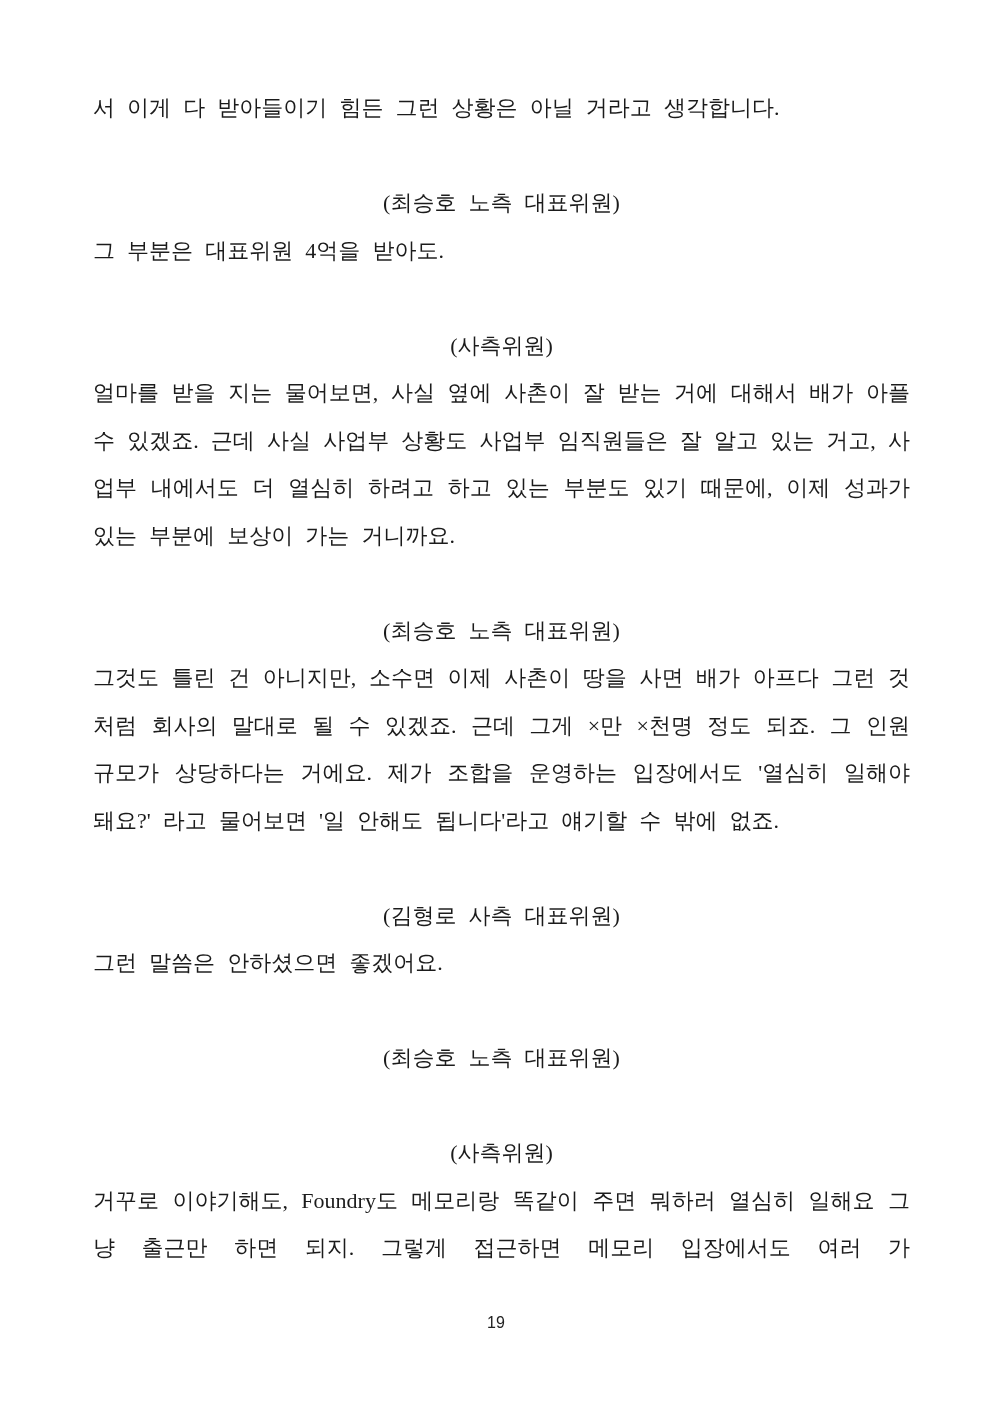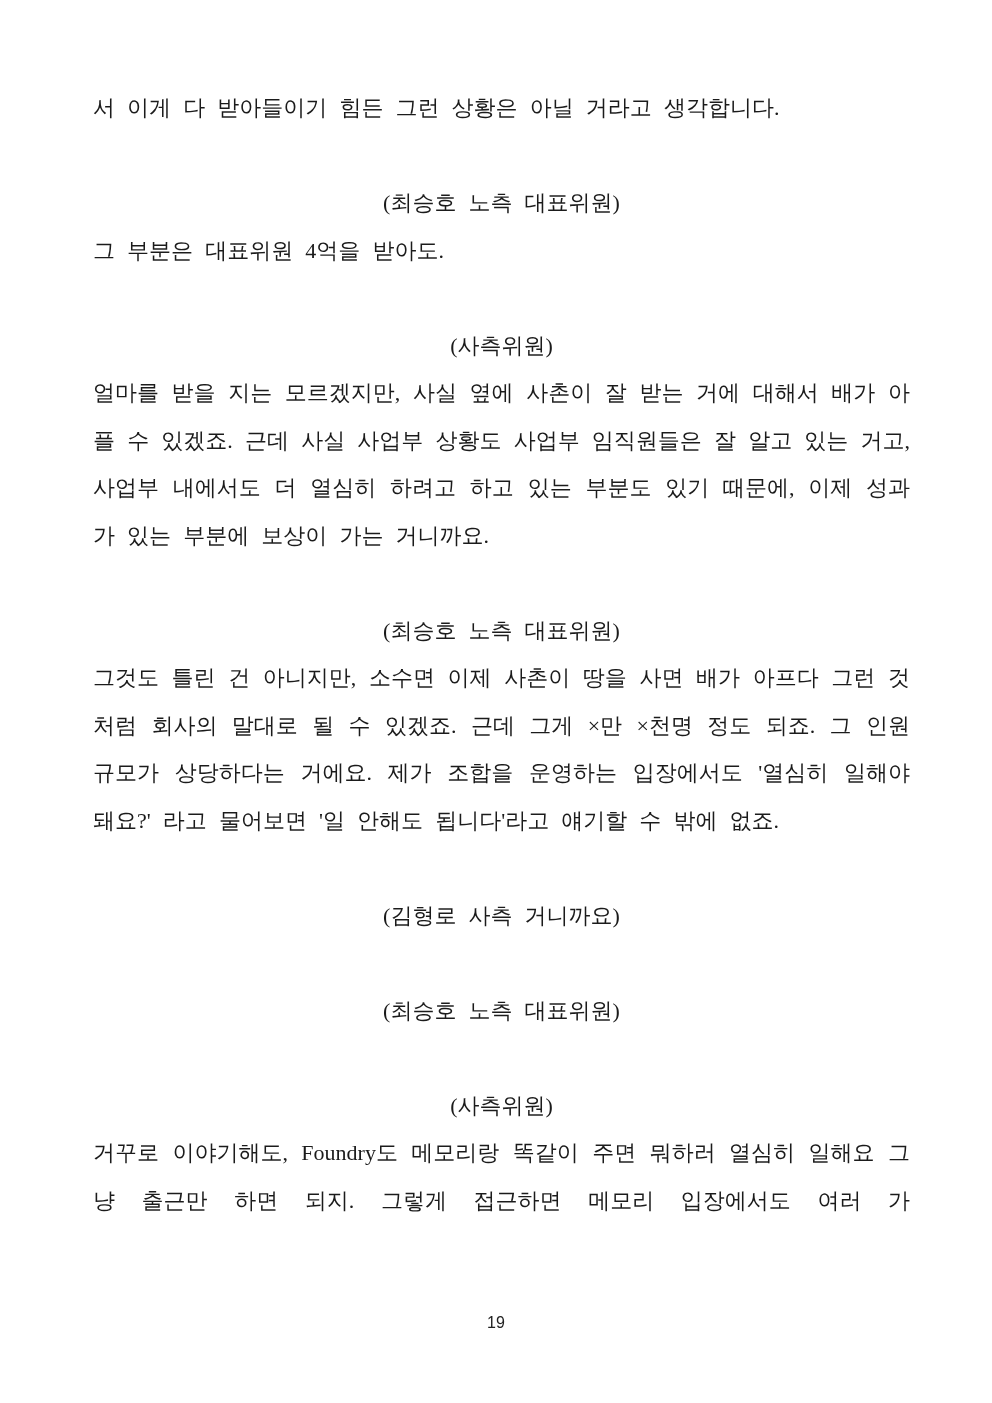--- a/index.html
+++ b/index.html
@@ -60,30 +60,31 @@
 
     <p class="para">서 이게 다 받아들이기 힘든 그런 상황은 아닐 거라고 생각합니다.</p>
 
     <div class="speech-block">
       <p class="speaker">(최승호 노측 대표위원)</p>
       <p class="para">그 부분은 대표위원 4억을 받아도.</p>
     </div>
 
     <div class="speech-block">
       <p class="speaker">(사측위원)</p>
-      <p class="para">얼마를 받을 지는 모르겠지만, 사실 옆에 사촌이 잘 받는 거에 대해서 배가 아플 수 있겠죠. 근데 사실 사업부 상황도 사업부 임직원들은 잘 알고 있는 거고, 사업부 내에서도 더 열심히 하려고 하고 있는 부분도 있기 때문에, 이제 성과가 있는 부분에 보상이 가는 거니까요.</p>
+      <p class="para">얼마를 받을 지는 물어보면, 사실 옆에 사촌이 잘 받는 거에 대해서 배가 아플 수 있겠죠. 근데 사실 사업부 상황도 사업부 임직원들은 잘 알고 있는 거고, 사업부 내에서도 더 열심히 하려고 하고 있는 부분도 있기 때문에, 이제 성과가 있는 부분에 보상이 가는 거니까요.</p>
     </div>
 
     <div class="speech-block">
       <p class="speaker">(최승호 노측 대표위원)</p>
       <p class="para">그것도 틀린 건 아니지만, 소수면 이제 사촌이 땅을 사면 배가 아프다 그런 것처럼 회사의 말대로 될 수 있겠죠. 근데 그게 ×만 ×천명 정도 되죠. 그 인원 규모가 상당하다는 거에요. 제가 조합을 운영하는 입장에서도 '열심히 일해야 돼요?' 라고 물어보면 '일 안해도 됩니다'라고 얘기할 수 밖에 없죠.</p>
     </div>
 
     <div class="speech-block">
-      <p class="speaker">(김형로 사측 거니까요)</p>
+      <p class="speaker">(김형로 사측 대표위원)</p>
+      <p class="para">그런 말씀은 안하셨으면 좋겠어요.</p>
     </div>
 
     <div class="speech-block">
       <p class="speaker">(최승호 노측 대표위원)</p>
     </div>
 
     <div class="speech-block">
       <p class="speaker">(사측위원)</p>
       <p class="para cut">거꾸로 이야기해도, Foundry도 메모리랑 똑같이 주면 뭐하러 열심히 일해요 그냥 출근만 하면 되지. 그렇게 접근하면 메모리 입장에서도 여러 가</p>
     </div>

